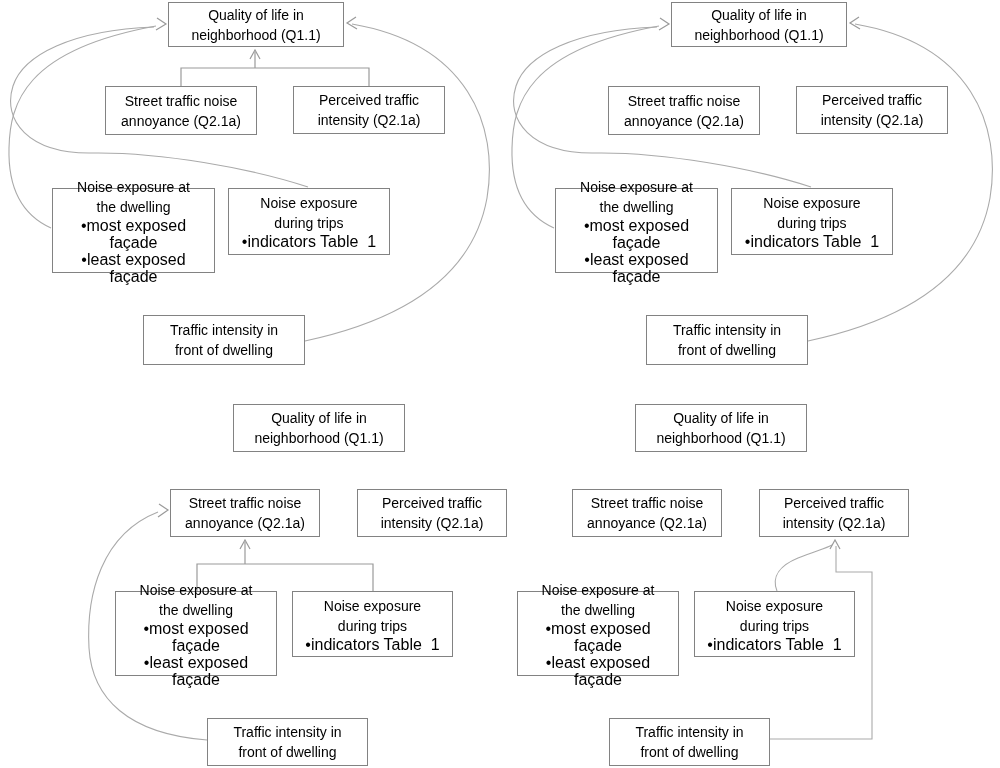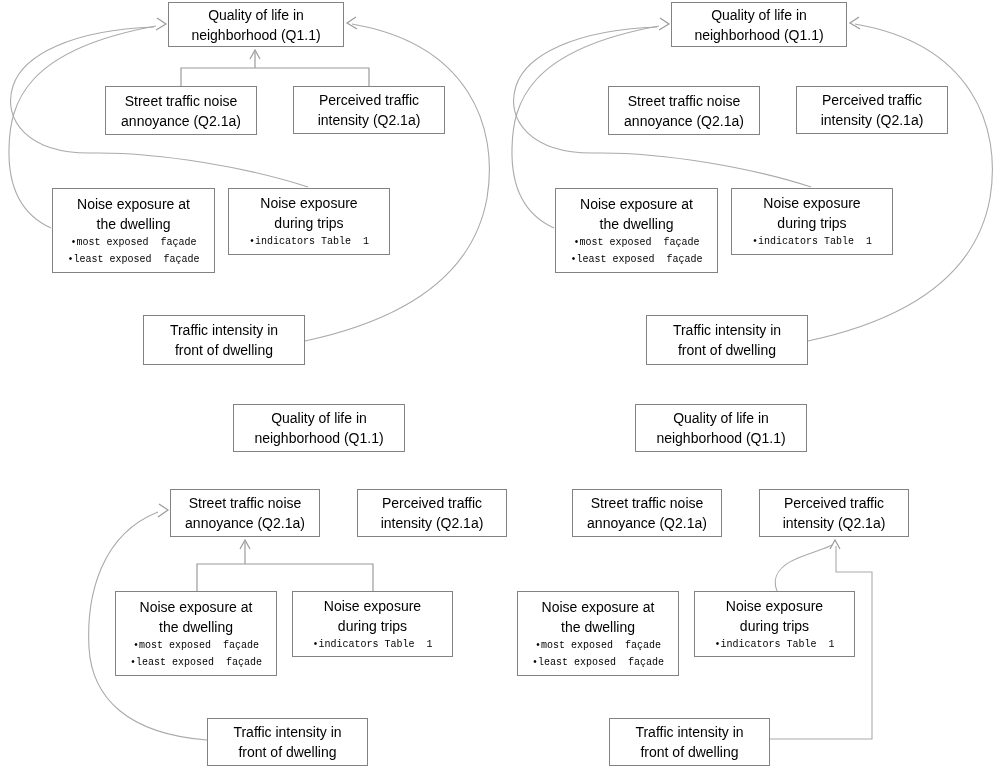--- a/index.html
+++ b/index.html
@@ -16,21 +16,21 @@
   .wire{fill:none;stroke:#aaaaaa;stroke-width:1.1;}
   .bracket{fill:none;stroke:#9a9a9a;stroke-width:1.2;}
   .ahead{fill:none;stroke:#9a9a9a;stroke-width:1.2;stroke-linejoin:miter;}
   .box{
     position:absolute;z-index:2;box-sizing:border-box;
     border:1.4px solid #828282;background:#ffffff;
     display:flex;flex-direction:column;align-items:center;justify-content:center;
     text-align:center;
   }
   .tx{white-space:pre-wrap;font-size:14px;line-height:20px;}
-  .bl{white-space:pre-wrap;font-size:10px;line-height:17px;font-family:Liberation Mono, monospace;}
+  .bl{white-space:pre-wrap;font-size:16px;line-height:17px;}
   
   .qt .b-qol      {left:168px;top:2px;  width:176px;height:45px;}
   .qt .b-street   {left:105px;top:86px; width:152px;height:49px;}
   .qt .b-perceived{left:293px;top:86px; width:152px;height:48px;}
   .qt .b-dwelling {left:52px; top:188px;width:163px;height:85px;}
   .qt .b-trips    {left:228px;top:188px;width:162px;height:67px;}
   .qt .b-traffic  {left:143px;top:315px;width:162px;height:50px;}
   
   .qb .b-qol      {left:233px;top:404px;width:172px;height:48px;}
   .qb .b-street   {left:170px;top:489px;width:150px;height:48px;}

